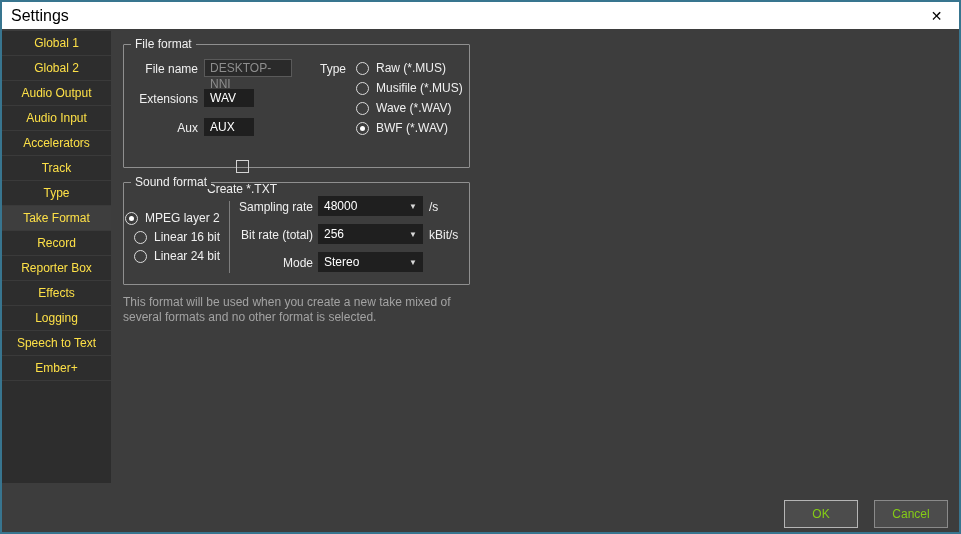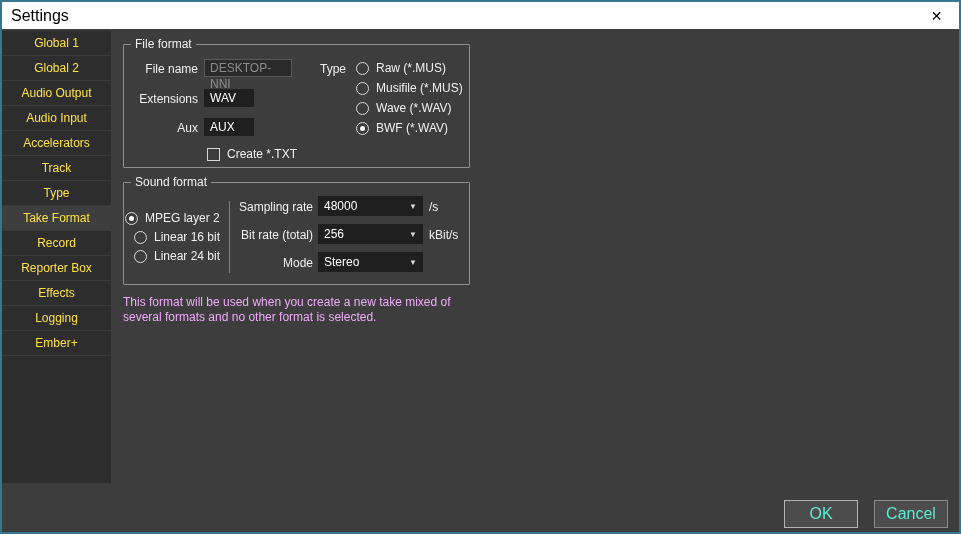--- a/index.html
+++ b/index.html
@@ -78,25 +78,25 @@
   .dropdown {
     width:105px; height:20px; background:#1f1f1f; color:#ffffff;
     display:flex; align-items:center; padding:0 6px; cursor:pointer;
     font-size:12px;
   }
   .dropdown .dd-value { flex:1; }
   .dropdown .dd-arrow { font-size:8px; color:#d8d8d8; }
 
   .vdivider { width:1px; background:#7d7d7d; }
 
-  .desc { color:#f0abfc; font-size:12px; line-height:15px; width:352px; }
+  .desc { color:#a3a3a3; font-size:12px; line-height:15px; width:352px; }
 
   .btn {
     position:absolute; width:74px; height:28px; background:#4c4c4c;
-    color:#5eead4; font-size:16px; display:flex; align-items:center; justify-content:center;
+    color:#84cc16; font-size:12px; display:flex; align-items:center; justify-content:center;
     cursor:pointer;
   }
   #btn-ok { left:782px; top:471px; border:1px solid #b5b5b5; }
   #btn-cancel { left:872px; top:471px; border:1px solid #8a8a8a; }
 </style>
 </head>
 <body>
 
 <div class="window">
 
@@ -113,20 +113,21 @@
       <div class="side-item">Audio Output</div>
       <div class="side-item">Audio Input</div>
       <div class="side-item">Accelerators</div>
       <div class="side-item">Track</div>
       <div class="side-item">Type</div>
       <div class="side-item selected">Take Format</div>
       <div class="side-item">Record</div>
       <div class="side-item">Reporter Box</div>
       <div class="side-item">Effects</div>
       <div class="side-item">Logging</div>
+      <div class="side-item">Speech to Text</div>
       <div class="side-item">Ember+</div>
     </div>
 
     <div class="groupbox" id="group-file-format">
       <span class="legend">File format</span>
 
       <div class="abs lbl lbl-right" style="left:0; top:15px; width:74px;">File name</div>
       <div class="abs textfield disabled" style="left:80px; top:14px; width:88px;">DESKTOP-NNI</div>
 
       <div class="abs lbl" style="left:196px; top:15px;text-align:center;">Type</div>
@@ -147,21 +148,21 @@
         <span class="radio-circle"></span>
         <span class="lbl">BWF (*.WAV)</span>
       </div>
 
       <div class="abs lbl lbl-right" style="left:0; top:45px; width:74px;">Extensions</div>
       <div class="abs textfield" style="left:80px; top:44px; width:50px;">WAV</div>
 
       <div class="abs lbl lbl-right" style="left:0; top:74px; width:74px;">Aux</div>
       <div class="abs textfield" style="left:80px; top:73px; width:50px;">AUX</div>
 
-      <div class="abs check-row" style="left:83px; top:101px;">
+      <div class="abs check-row" style="left:83px; top:115px;flex-direction:column;">
         <span class="check-box"></span>
         <span class="lbl">Create *.TXT</span>
       </div>
     </div>
 
     <div class="groupbox" id="group-sound-format">
       <span class="legend">Sound format</span>
 
       <div class="abs radio-row selected" style="left:1px; top:26px;">
         <span class="radio-circle"></span>

